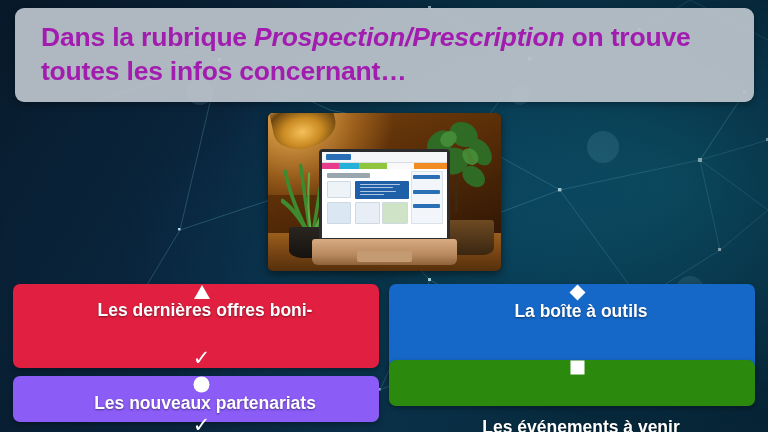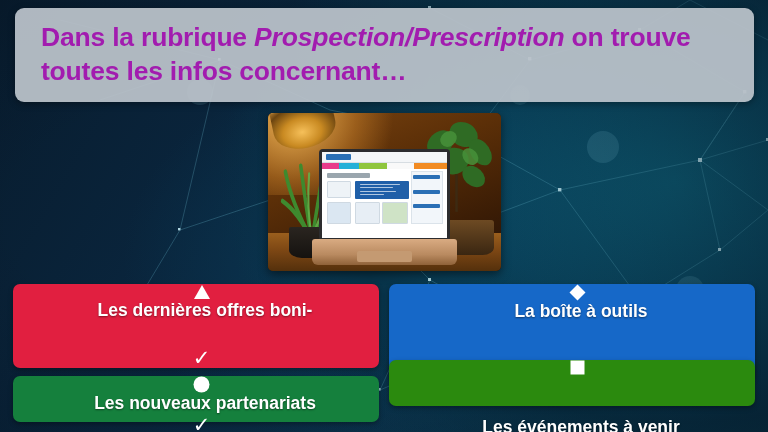--- a/index.html
+++ b/index.html
@@ -60,21 +60,21 @@
   .ans {
     position:absolute;
     border-radius:7px;
     display:flex; align-items:center;
     padding:0 1px 0 12px;
     box-shadow:0 2px 5px rgba(0,0,0,.35);
     flex-direction:column;
   }
   .ans-a { left:0;   top:0;  width:366px; height:84px; background:#E11F40; }
   .ans-b { left:376px; top:0;  width:366px; height:96px; background:#1668C8;justify-content:center; }
-  .ans-c { left:0;   top:92px; width:366px; height:46px; background:#15803d; }
+  .ans-c { left:0;   top:92px; width:366px; height:46px; background:#8b5cf6; }
   .ans-d { left:376px; top:76px; width:366px; height:46px; background:#2B8A0E;gap:42px; }
 
   .shape { flex:0 0 auto; width:22px; display:flex; align-items:center; justify-content:center; }
   .shape svg { display:block; }
   .ans-label {
     flex:1 1 auto;
     color:#fff;
     font-weight:bold;
     font-size:17.5px;
     line-height:1.22;

